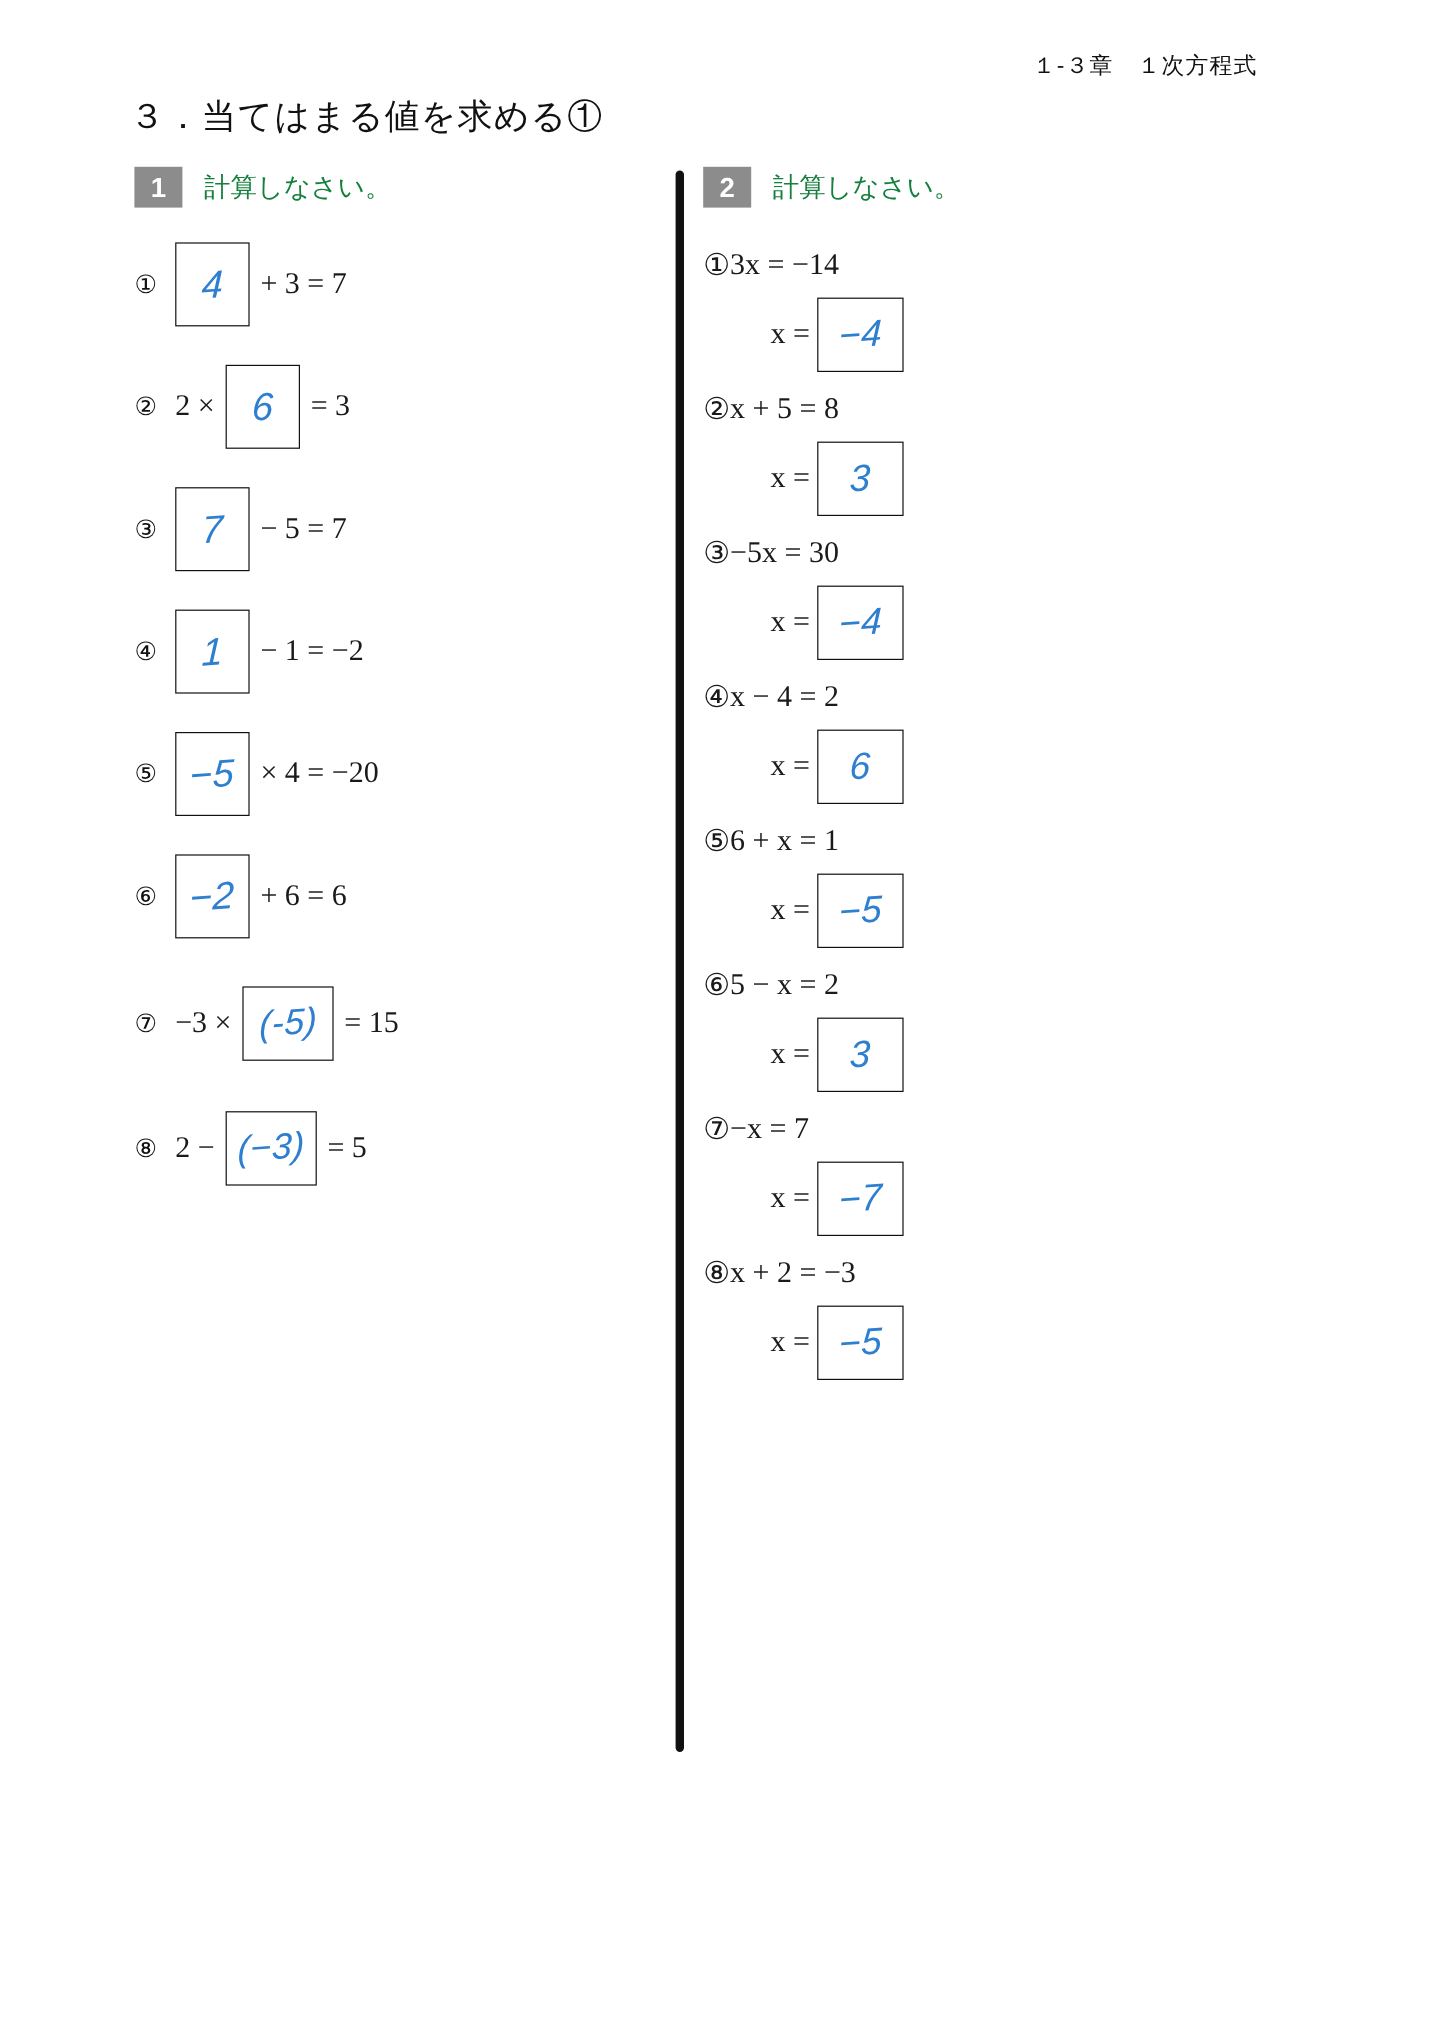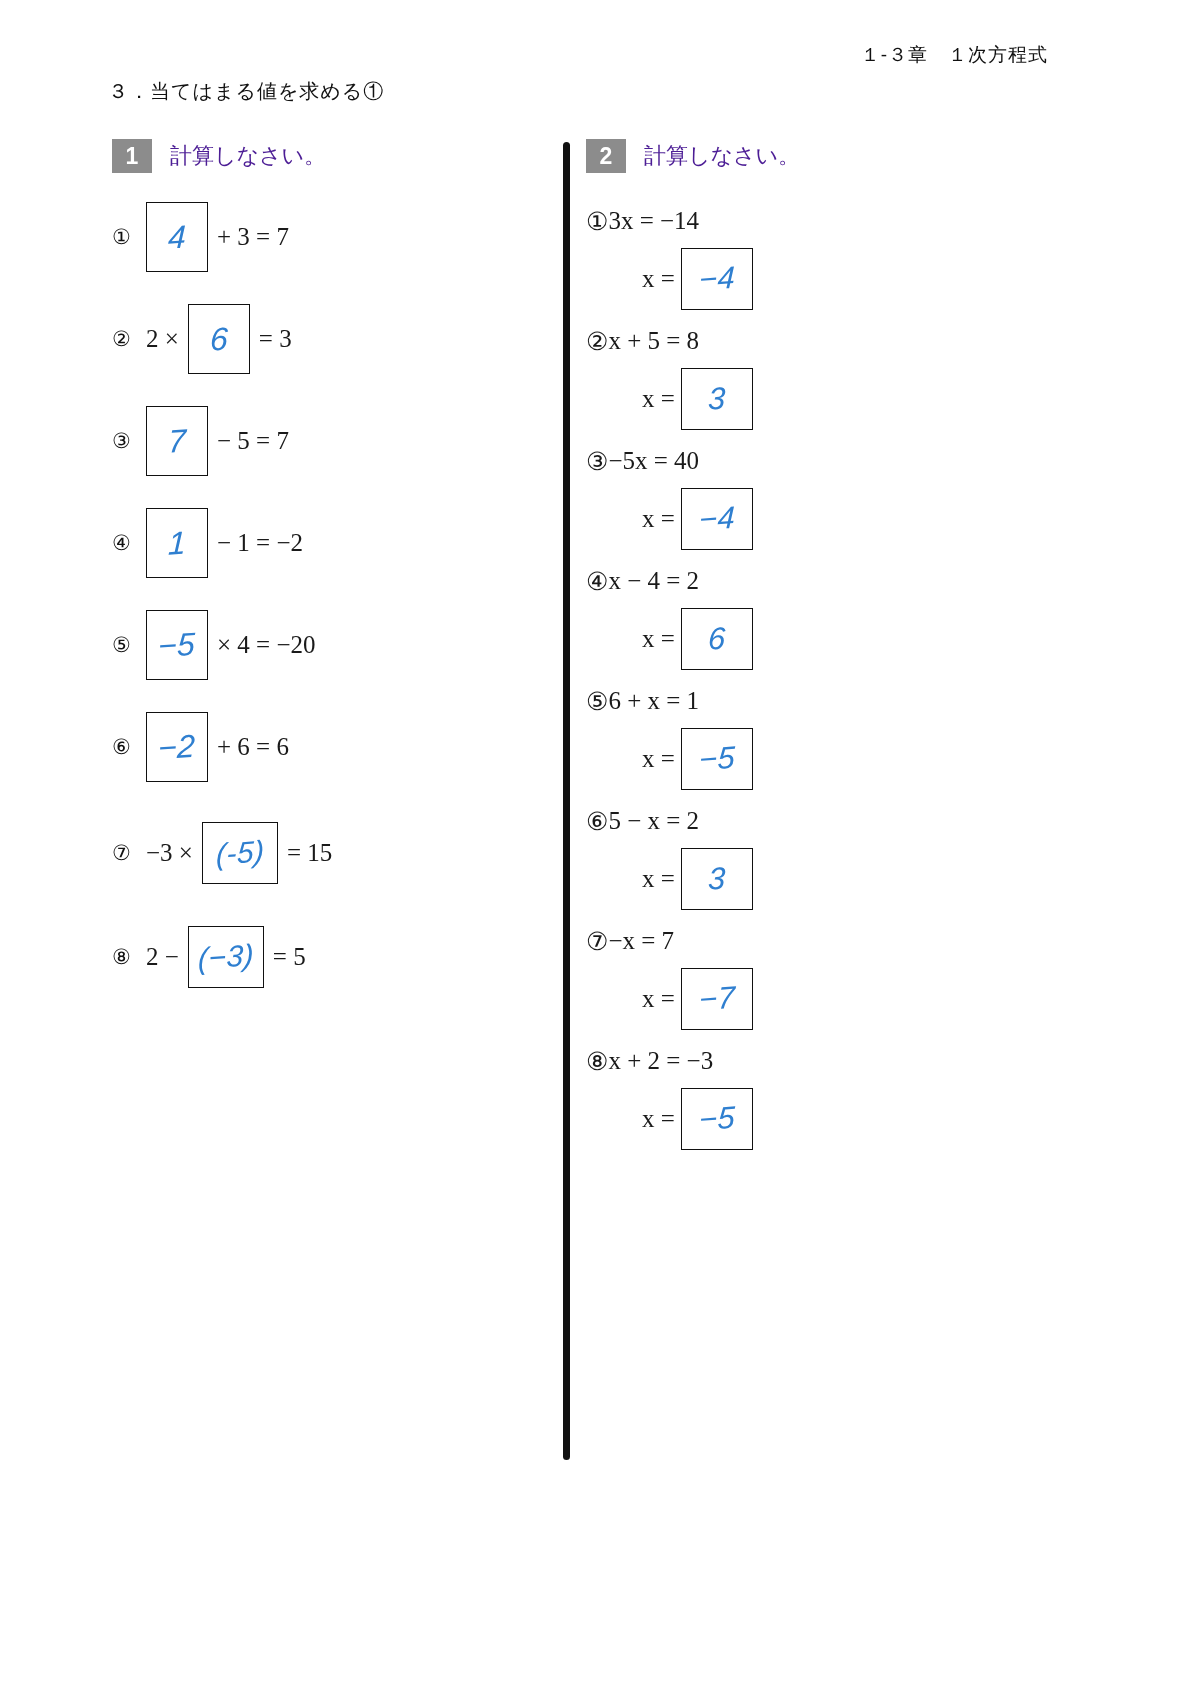--- a/index.html
+++ b/index.html
@@ -30,21 +30,21 @@
     font-size: 19px;
     letter-spacing: 1px;
     color: #111;
     white-space: nowrap;
   }
   .page-title {
     position: absolute;
     top: 78px;
     left: 92px;
     font-family: "Liberation Sans", sans-serif;
-    font-size: 20px;
+    font-size: 29px;
     font-weight: 500;
     letter-spacing: 1px;
     color: #111;
     white-space: nowrap;
   }
 
   
   .col {
     position: absolute;
     top: 138px;
@@ -77,21 +77,21 @@
     font-family: "Liberation Sans", sans-serif;
     font-size: 23px;
     font-weight: bold;
     display: flex;
     align-items: center;
     justify-content: center;
   }
   .sec-label {
     font-family: "Liberation Sans", sans-serif;
     font-size: 22px;
-    color: #4c1d95;
+    color: #15803d;
   }
 
   
   .prob {
     display: flex;
     align-items: center;
     font-size: 25px;
   }
   .prob .circ {
     width: 34px;
@@ -304,21 +304,21 @@
           <span class="eq">x =</span>
           <span class="abox ans">
               <span class="handwrite">3</span>
             </span>
         </div>
       </div>
 
       <div class="qblock">
         <div class="qline">
           <span class="circ">③</span>
-          <span class="math">−5x = 40</span>
+          <span class="math">−5x = 30</span>
         </div>
         <div class="aline">
           <span class="eq">x =</span>
           <span class="abox ans">
               <span class="handwrite">−4</span>
             </span>
         </div>
       </div>
 
       <div class="qblock">

